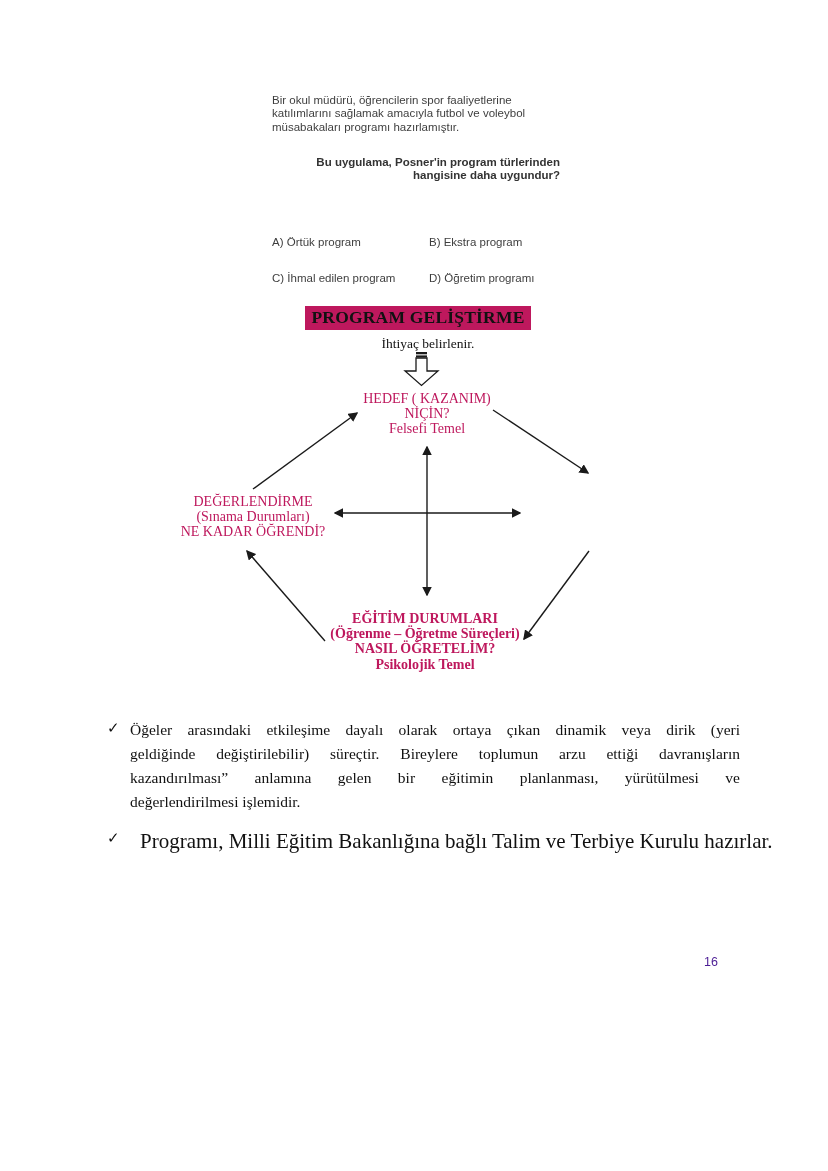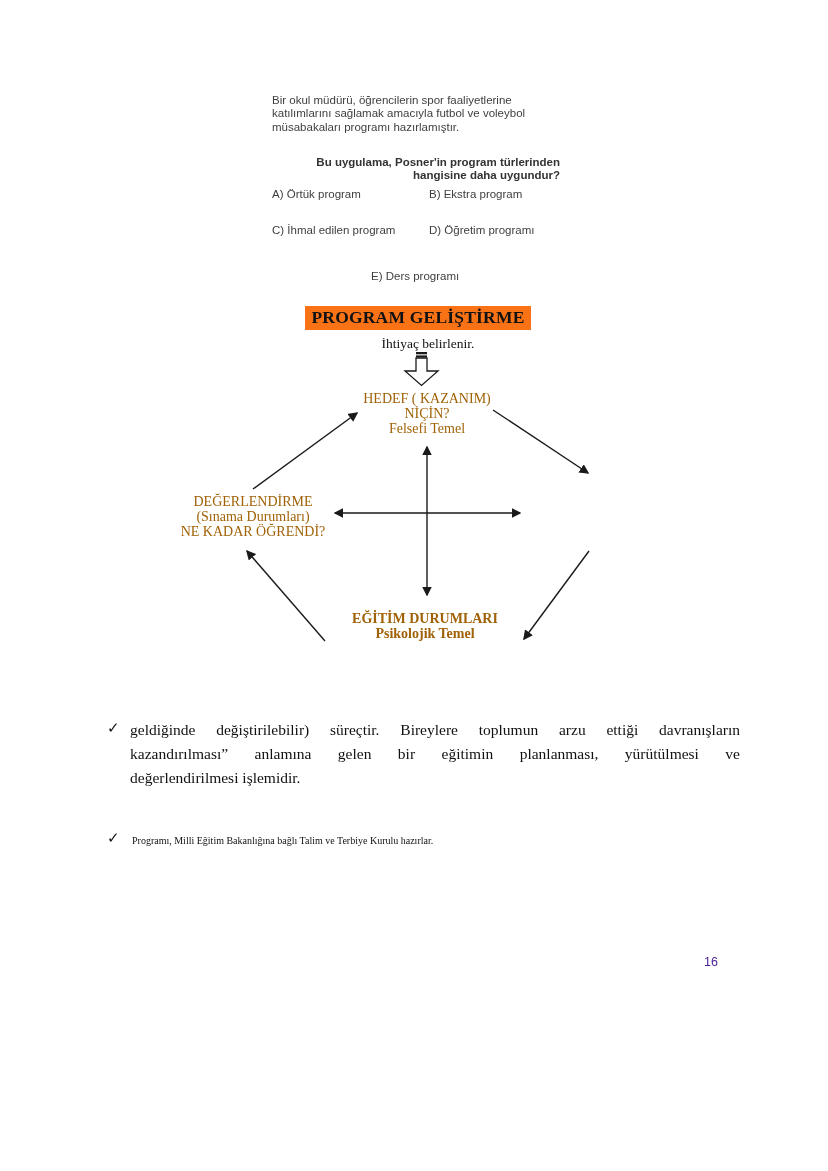--- a/index.html
+++ b/index.html
@@ -6,67 +6,67 @@
   #page {
     position:relative; width:828px; height:1171px; background:#ffffff;
     font-family:"Liberation Serif","DejaVu Serif",serif; color:#111;
     overflow:hidden;
   }
 
   
   .q { font-family:"Liberation Sans","DejaVu Sans",sans-serif; color:#3e3e3e; }
   .q-par   { position:absolute; left:272px; top:82px;  width:288px; font-size:11.5px; line-height:13.5px; }
   .q-prompt{ position:absolute; left:272px; top:144px; width:288px; font-size:11.5px; line-height:13.5px; font-weight:bold; color:#333;text-align:right; }
-  .q-opt   { position:absolute; font-size:11.5px; white-space:nowrap; }
+  .q-opt   { position:absolute; font-size:11.5px; white-space:nowrap;margin-top:48px; }
   .opt-a { left:272px; top:188px; }
   .opt-b { left:429px; top:188px; }
   .opt-c { left:272px; top:224px; }
   .opt-d { left:429px; top:224px;text-align:right; }
   .opt-e { left:371px; top:270px; }
 
   
   .title-wrap { position:absolute; left:4px; top:306px; width:828px; text-align:center; }
   .title-hl   { display:inline-block; font-weight:bold; font-size:17.5px; padding:1px 6px 2px 6px; letter-spacing:.2px; }
   .flow-caption { position:absolute; left:14px; top:336px; width:828px; text-align:center; font-size:13.5px; }
 
   
   .svg-abs { position:absolute; left:0; top:0; pointer-events:none; }
-  .node { position:absolute; text-align:center; font-size:14px; line-height:15.2px; color:#a16207; }
+  .node { position:absolute; text-align:center; font-size:14px; line-height:15.2px; color:#be185d; }
   .node-goal { left:327px; top:391px; width:200px; }
   .node-eval { left:153px; top:494px; width:200px; }
   .node-content { left:490px; top:481px; width:200px; }
   .node-edu  { left:295px; top:611px; width:260px;font-weight:bold; }
 
   
   .check { position:absolute; left:107px; font-size:15px; color:#111; }
   .chk1 { top:719px; }
   .chk2 { top:829px; }
   .note1 { position:absolute; left:130px; top:718px; width:610px; font-size:15.5px; line-height:24px; }
   .note1 .just { text-align:justify; text-align-last:justify; }
-  .note2 { position:absolute; left:132px; top:829px; width:640px; font-size:10px; line-height:24px; }
+  .note2 { position:absolute; left:140px; top:829px; width:640px; font-size:21px; line-height:24px; }
 
   .page-num { position:absolute; left:704px; top:955px; font-family:"Liberation Sans","DejaVu Sans",sans-serif; font-size:12.5px; color:#4c1d95; }
 </style>
 </head>
 <body>
 
 <div id="page">
 
   <div>
     <p class="q q-par">Bir okul müdürü, öğrencilerin spor faaliyetlerine katılımlarını sağlamak amacıyla futbol ve voleybol müsabakaları programı hazırlamıştır.</p>
     <p class="q q-prompt">Bu uygulama, Posner'in program türlerinden hangisine daha uygundur?</p>
     <span class="q q-opt opt-a">A) Örtük program</span>
     <span class="q q-opt opt-b">B) Ekstra program</span>
     <span class="q q-opt opt-c">C) İhmal edilen program</span>
     <span class="q q-opt opt-d">D) Öğretim programı</span>
     <span class="q q-opt opt-e">E) Ders programı</span>
   </div>
 
   <div class="title-wrap">
-    <span class="title-hl" style="background-color: #f97316;">PROGRAM GELİŞTİRME</span>
+    <span class="title-hl" style="background-color: #be185d;">PROGRAM GELİŞTİRME</span>
   </div>
   <div class="flow-caption">İhtiyaç belirlenir.</div>
 
   <svg class="svg-abs" style="left:400px; top:350px;" width="44" height="40" viewBox="0 0 44 40">
     <rect x="16" y="2" width="11" height="5.5" fill="#1a1a1a"></rect>
     <rect x="16" y="4.3" width="11" height="1.1" fill="#ffffff"></rect>
     <path d="M16 8 L27 8 L27 21 L38 21 L21.5 35.5 L5 21 L16 21 Z" fill="#ffffff" stroke="#1a1a1a" stroke-width="1.3" stroke-linejoin="miter"></path>
   </svg>
 
   <svg class="svg-abs" width="828" height="1171" viewBox="0 0 828 1171">
@@ -93,25 +93,28 @@
 
   <div class="node node-eval">
     <div>DEĞERLENDİRME</div>
     <div>(Sınama Durumları)</div>
     <div>NE KADAR ÖĞRENDİ?</div>
   </div>
 
 
   <div class="node node-edu">
     <div>EĞİTİM DURUMLARI</div>
+    <div>(Öğrenme – Öğretme Süreçleri)</div>
+    <div>NASIL ÖĞRETELİM?</div>
     <div>Psikolojik Temel</div>
   </div>
 
   <span class="check chk1">✓</span>
   <div class="note1">
+    <div class="just">Öğeler arasındaki etkileşime dayalı olarak ortaya çıkan dinamik veya dirik (yeri</div>
     <div class="just">geldiğinde değiştirilebilir) süreçtir. Bireylere toplumun arzu ettiği davranışların</div>
     <div class="just">kazandırılması” anlamına gelen bir eğitimin planlanması, yürütülmesi ve</div>
     <div>değerlendirilmesi işlemidir.</div>
   </div>
 
   <span class="check chk2">✓</span>
   <div class="note2">Programı, Milli Eğitim Bakanlığına bağlı Talim ve Terbiye Kurulu hazırlar.</div>
 
   <div class="page-num">16</div>
 

